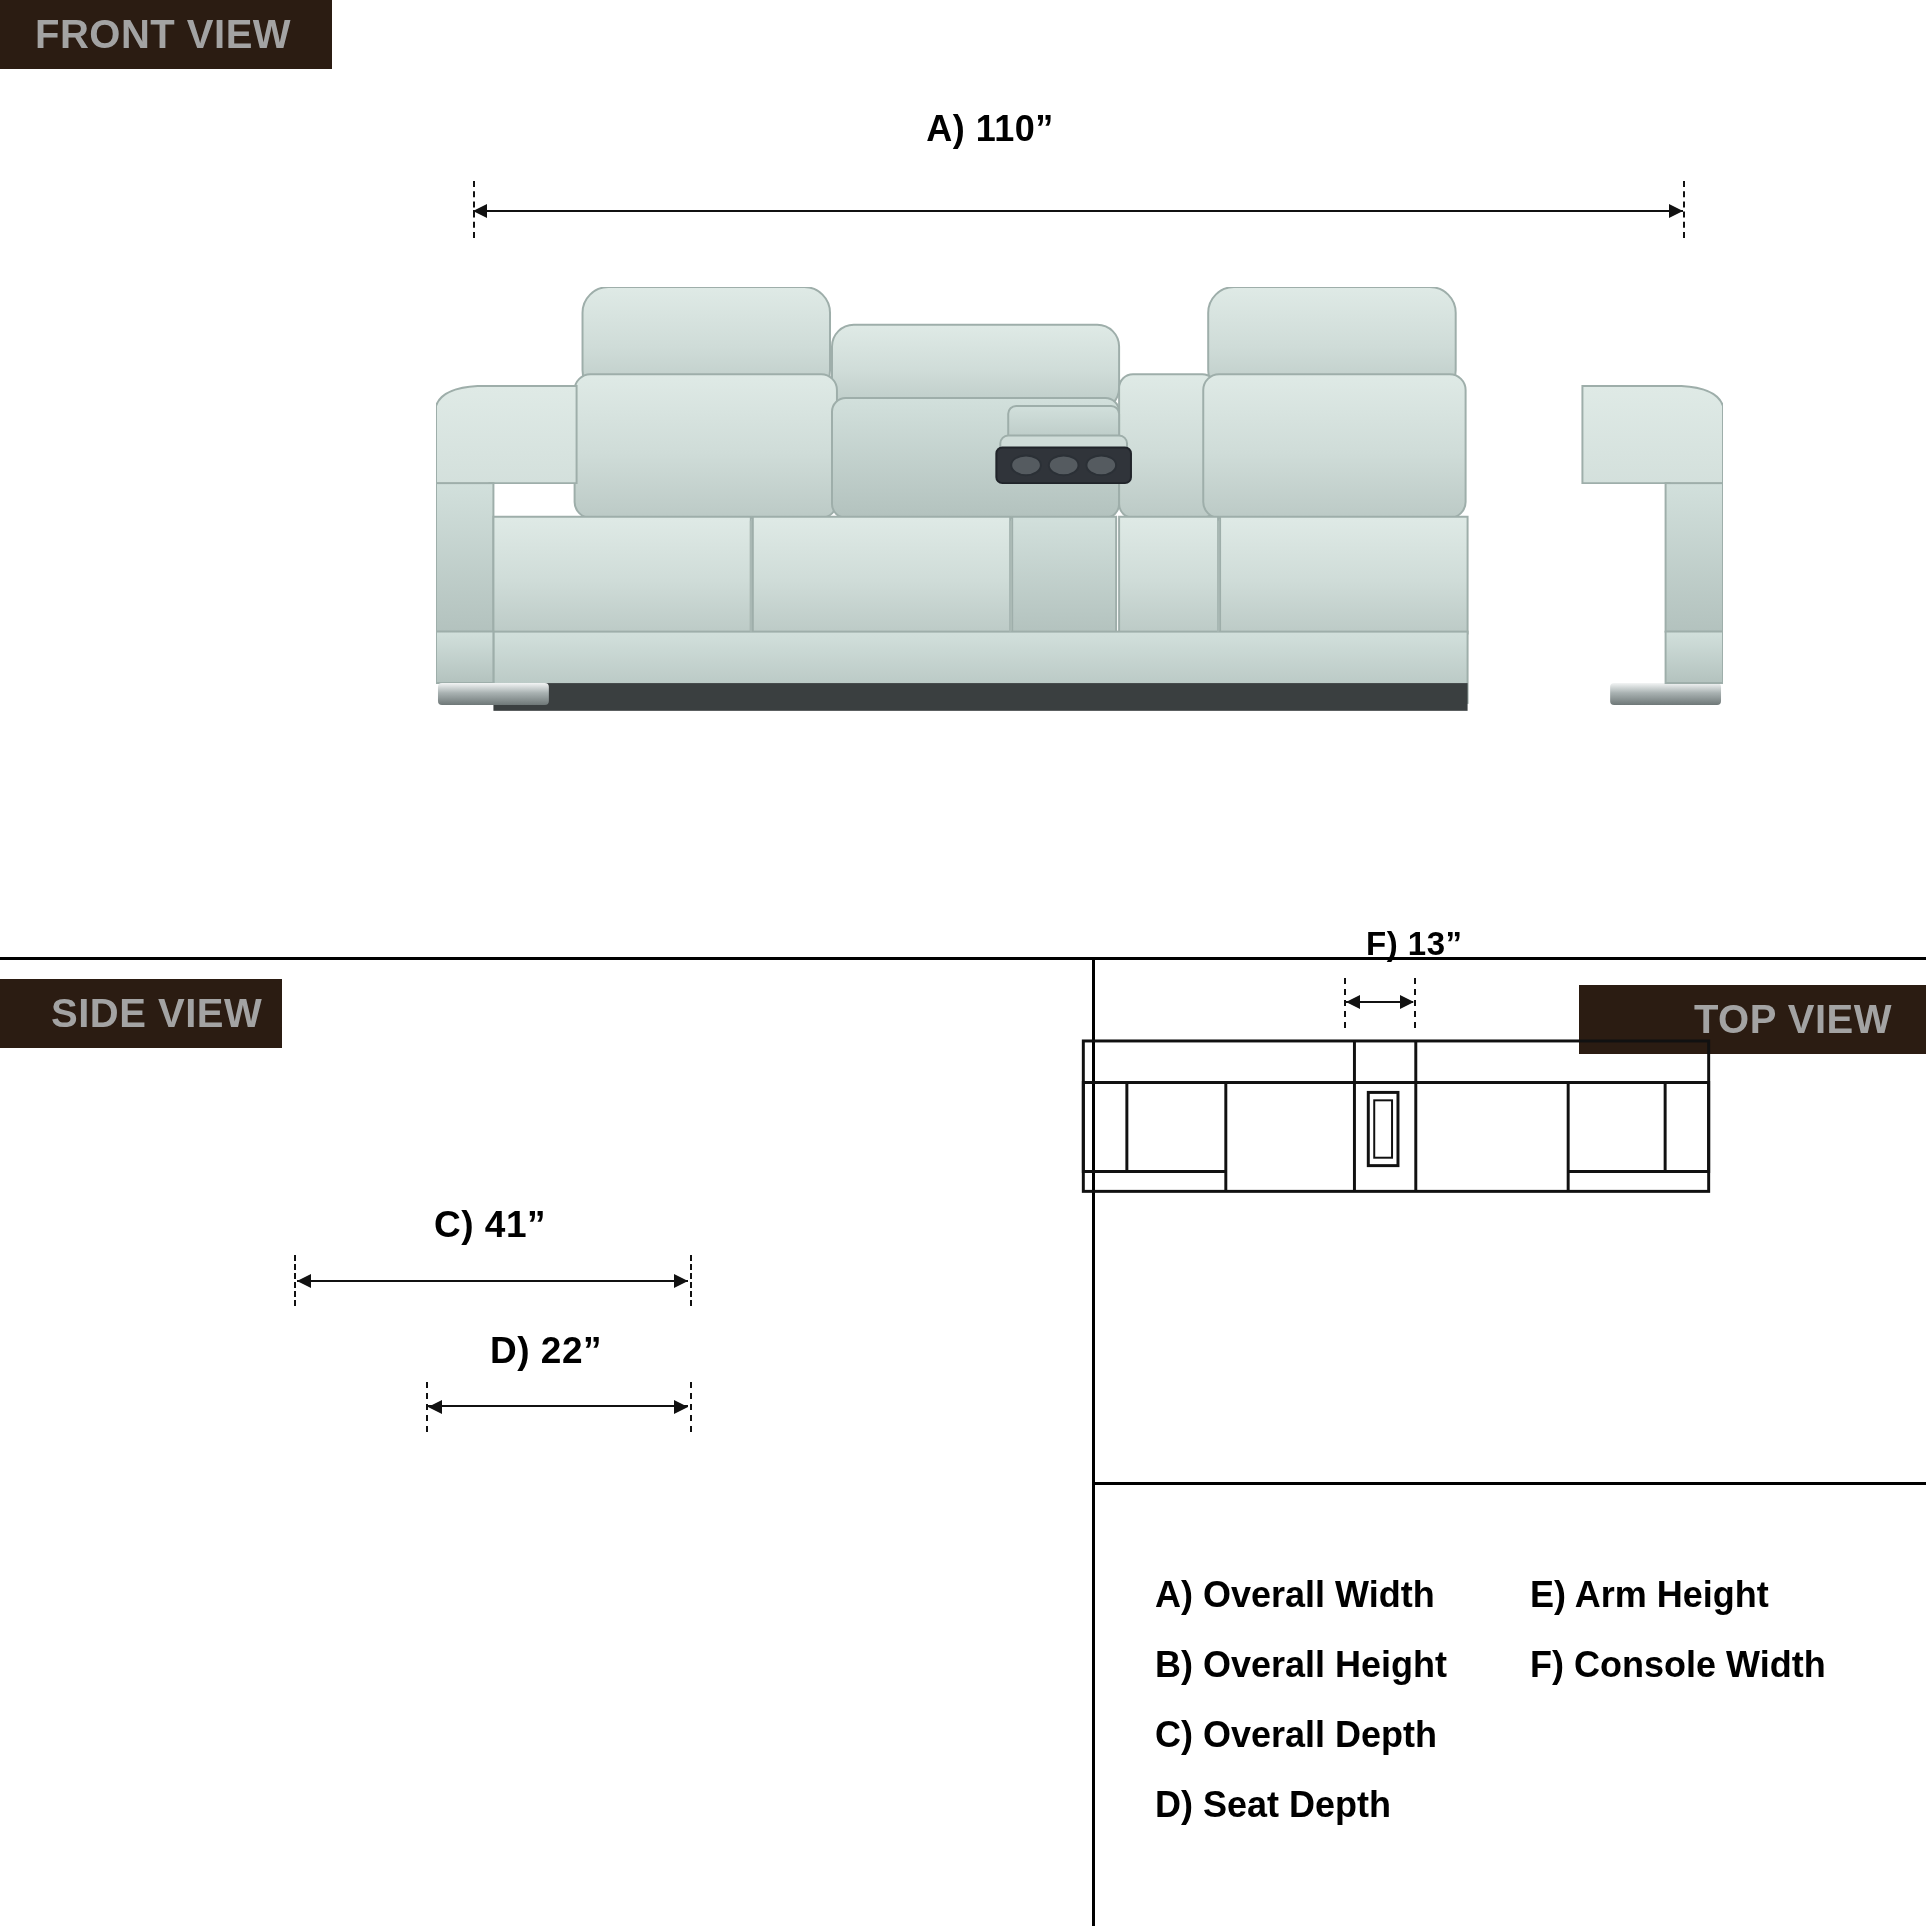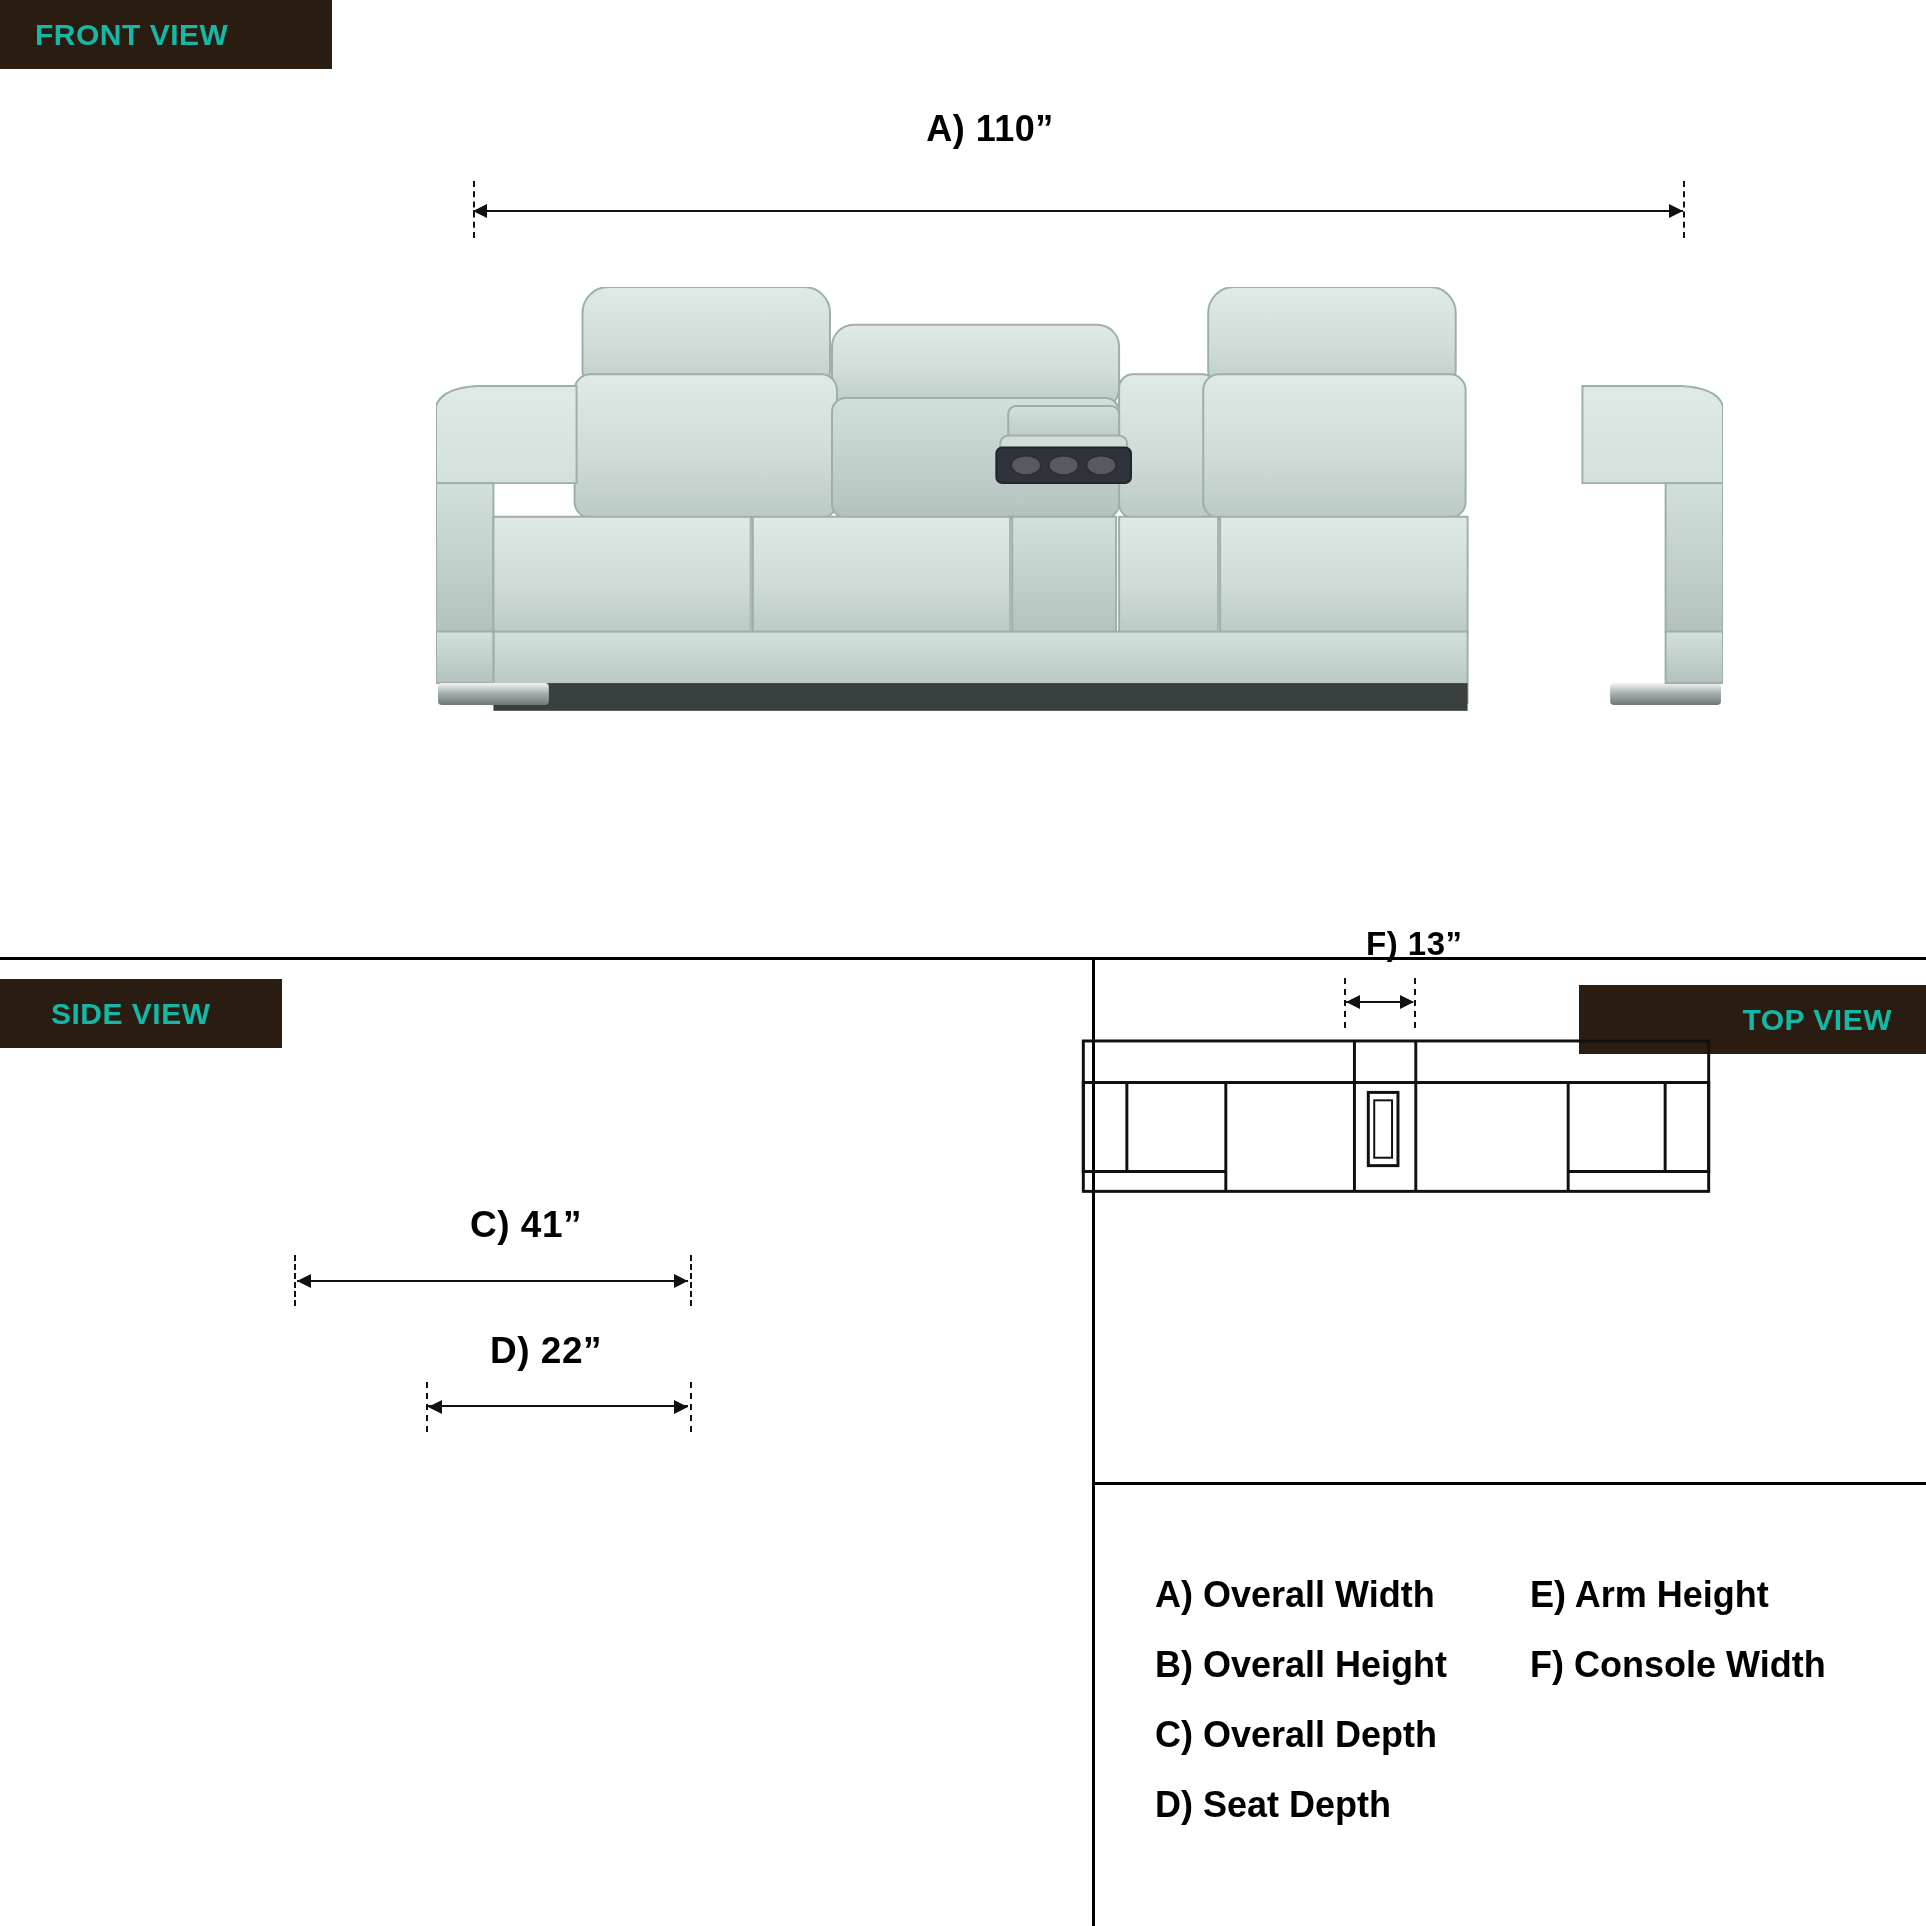--- a/index.html
+++ b/index.html
@@ -13,26 +13,26 @@
     font-family: "Liberation Sans", sans-serif;
     color: #000000;
     position: relative;
     overflow: hidden;
   }
 
   
   .panel-tag {
     position: absolute;
     background: #2b1c12;
-    color: #14b8a6;
+    color: #a3a3a3;
     font-weight: bold;
     letter-spacing: 0.5px;
     display: flex;
     align-items: center;
-    font-size: 30px;
+    font-size: 40px;
   }
   .divider-h {
     position: absolute;
     background: #000000;
     height: 3px;
   }
   .divider-v {
     position: absolute;
     background: #000000;
     width: 3px;
@@ -167,21 +167,21 @@
 <div class="divider-v" style="left:1092px; top:957px; height:969px;"></div>
 
 <div class="divider-h" style="left:1092px; top:1482px; width:835px;"></div>
 
 <div id="side-view">
 
   <div class="panel-tag" style="left:0; top:21px; width:282px; height:69px; padding-left:51px; box-sizing:border-box;">
     <span>SIDE VIEW</span>
   </div>
 
-  <div class="dim-label" style="left:490px; top:246px; transform:translateX(-50%);margin-left:36px;">C) 41”</div>
+  <div class="dim-label" style="left:490px; top:246px; transform:translateX(-50%);">C) 41”</div>
   <div class="dimline" style="left:297px; top:322px; width:391px;"></div>
   <div class="arrow-l" style="left:297px; top:316px;"></div>
   <div class="arrow-r" style="left:674px; top:316px;"></div>
   <div class="tick" style="left:294px; top:297px; height:51px;"></div>
   <div class="tick" style="left:690px; top:297px; height:51px;"></div>
 
   <div class="dim-label" style="left:546px; top:372px; transform:translateX(-50%);">D) 22”</div>
   <div class="dimline" style="left:428px; top:447px; width:260px;"></div>
   <div class="arrow-l" style="left:428px; top:442px;"></div>
   <div class="arrow-r" style="left:674px; top:442px;"></div>

